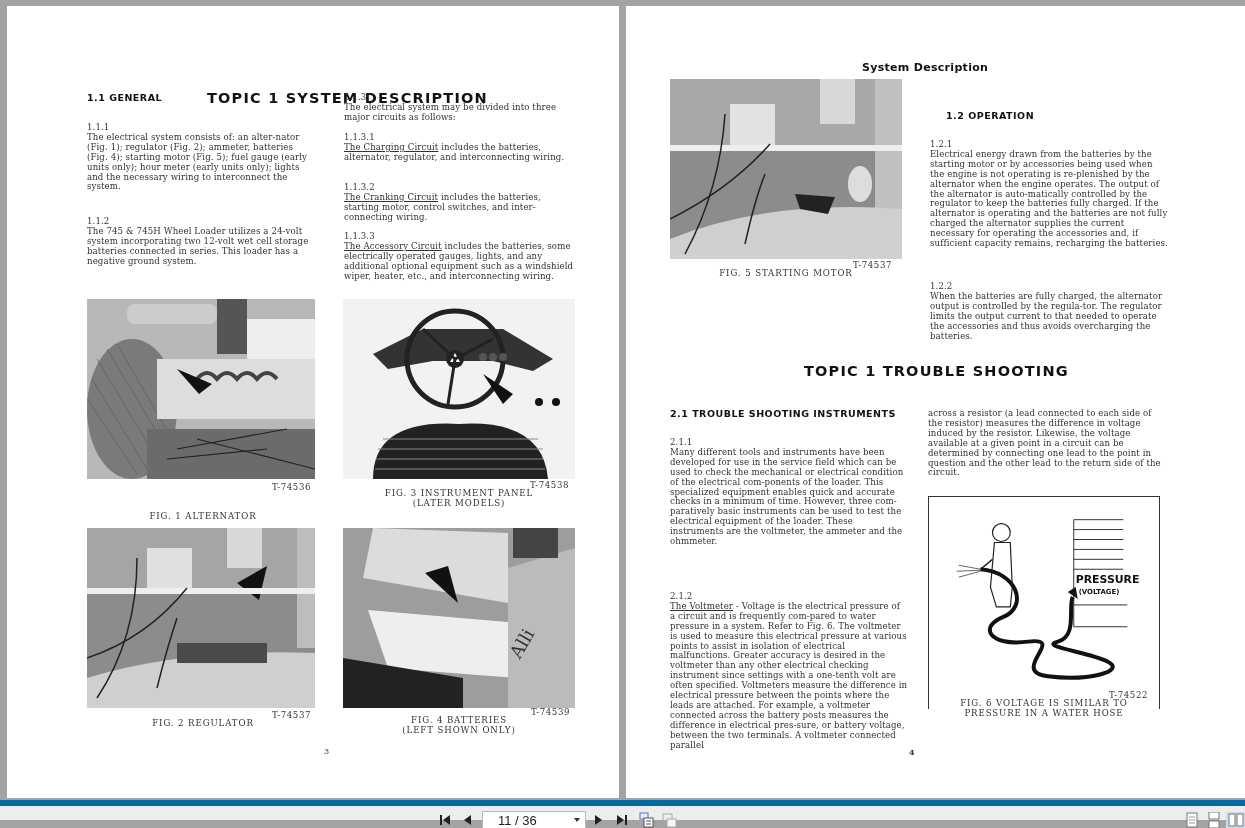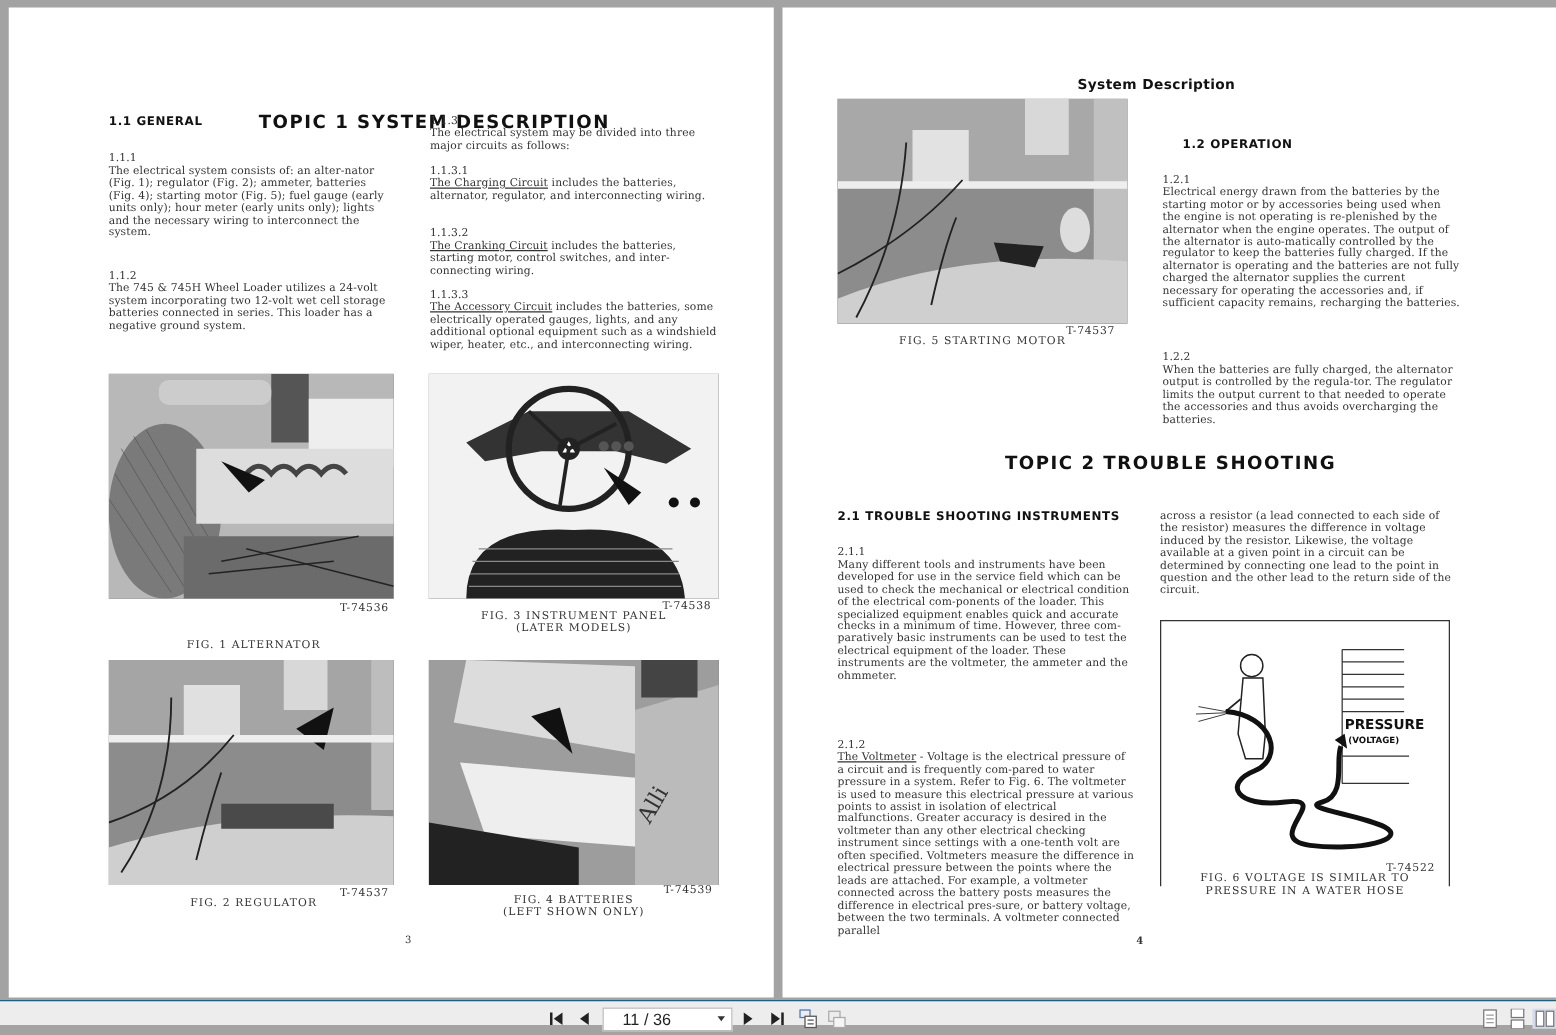--- a/index.html
+++ b/index.html
@@ -18,21 +18,21 @@
   .para .num { display: block; }
   .u { text-decoration: underline; }
   .caption { font-size: 8.6px; text-align: center; letter-spacing: 0.9px; line-height: 9.5px; color: #333; }
   .tnum { font-size: 8.6px; letter-spacing: 0.6px; color: #333; }
   .pnum { font-size: 8px; color: #333; }
 
   .photo { background: #8a8a8a; overflow: hidden; }
   .photo svg { width: 100%; height: 100%; display: block; }
 
   
-  #toolbar { position: absolute; left: 0; top: 800px; width: 1245px; height: 20px; background: #ededed; border-top: 1px solid #0369a1; }
+  #toolbar { position: absolute; left: 0; top: 800px; width: 1245px; height: 20px; background: #ededed; border-top: 6px solid #0369a1; }
   .tb-btn { position: absolute; top: 6px; width: 16px; height: 16px; display: flex; align-items: center; justify-content: center; cursor: pointer; }
   .tb-btn svg { width: 16px; height: 16px; }
   #page-selector { position: absolute; left: 482px; top: 5px; width: 104px; height: 19px; background: #fff; border: 1px solid #bbb; font-family: "Liberation Sans", sans-serif; font-size: 13px; color: #222; }
   #page-selector .val { position: absolute; left: 15px; top: 1px; }
   #page-selector .caret { position: absolute; right: 5px; top: 6px; width: 0; height: 0; border-left: 3px solid transparent; border-right: 3px solid transparent; border-top: 4px solid #333; }
 </style>
 </head>
 <body>
 
 <div id="page-left" class="page">
@@ -196,21 +196,21 @@
 
   <div class="abs para" style="left:304px; top:134px; width:238px;">
     <span class="num">1.2.1</span>
     <span>Electrical energy drawn from the batteries by the starting motor or by accessories being used when the engine is not operating is re-plenished by the alternator when the engine operates.  The output of the alternator is auto-matically controlled by the regulator to keep the batteries fully charged.  If the alternator is operating and the batteries are not fully charged the alternator supplies the current necessary for operating the accessories and, if sufficient capacity remains, recharging the batteries.</span>
   </div>
   <div class="abs para" style="left:304px; top:276px; width:236px;">
     <span class="num">1.2.2</span>
     <span>When the batteries are fully charged, the alternator output is controlled by the regula-tor.  The regulator limits the output current to that needed to operate the accessories and thus avoids overcharging the batteries.</span>
   </div>
 
-  <div class="abs heading topic" style="left:178px; top:357px;">TOPIC  2 TROUBLE SHOOTING</div>
+  <div class="abs heading topic" style="left:178px; top:357px;">TOPIC  1 TROUBLE SHOOTING</div>
   <div class="abs heading sub" style="left:44px; top:402px;">2.1 TROUBLE SHOOTING INSTRUMENTS</div>
 
   <div class="abs para" style="left:44px; top:432px; width:236px;">
     <span class="num">2.1.1</span>
     <span>Many different tools and instruments have been developed for use in the service field which can be used to check the mechanical or electrical condition of the electrical com-ponents of the loader.  This specialized equipment enables quick and accurate checks in a minimum of time.  However, three com-paratively basic instruments can be used to test the electrical equipment of the loader. These instruments are the voltmeter, the ammeter and the ohmmeter.</span>
   </div>
   <div class="abs para" style="left:44px; top:562px; width:238px;margin-top:24px;">
     <span class="num">2.1.2</span>
     <span class="u">The Voltmeter</span><span> - Voltage is the electrical pressure of a circuit and is frequently com-pared to water pressure in a system.  Refer to Fig. 6.  The voltmeter is used to measure this electrical pressure at various points to assist in isolation of electrical malfunctions. Greater accuracy is desired in the voltmeter than any other electrical checking instrument since settings with a one-tenth volt are often specified.  Voltmeters measure the difference in electrical pressure between the points where the leads are attached.  For example, a voltmeter connected across the battery posts measures the difference in electrical pres-sure, or battery voltage, between the two terminals.  A voltmeter connected parallel</span>
   </div>

